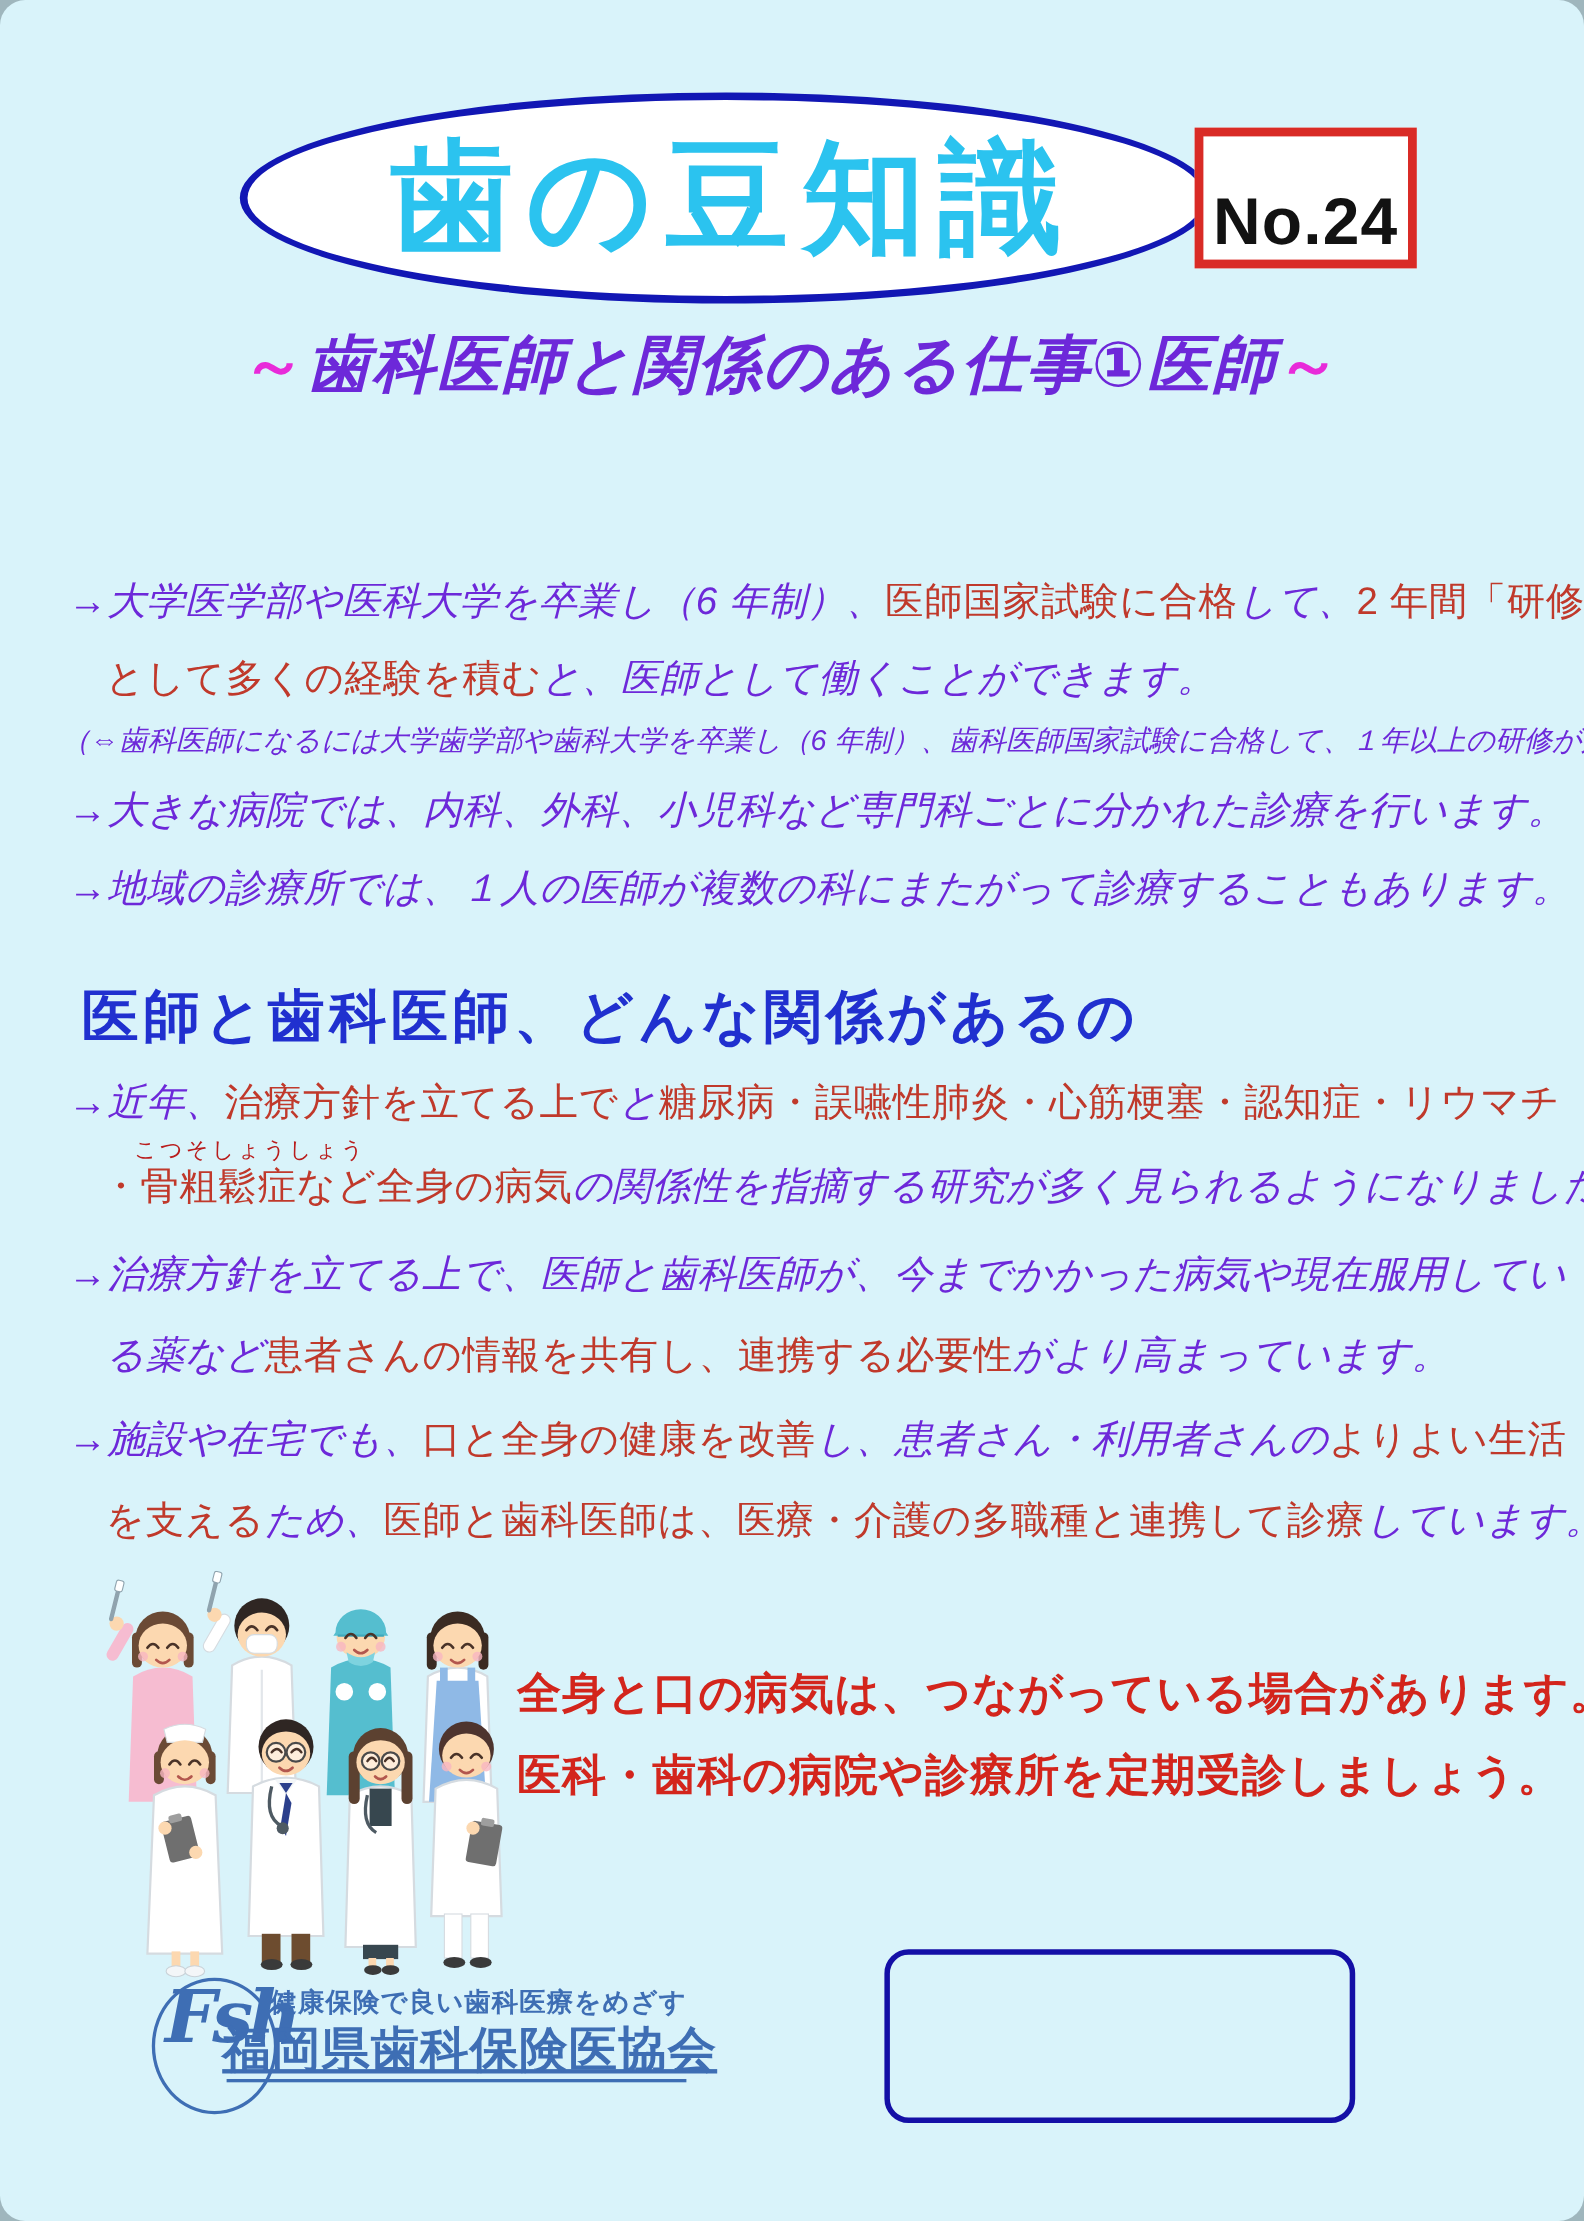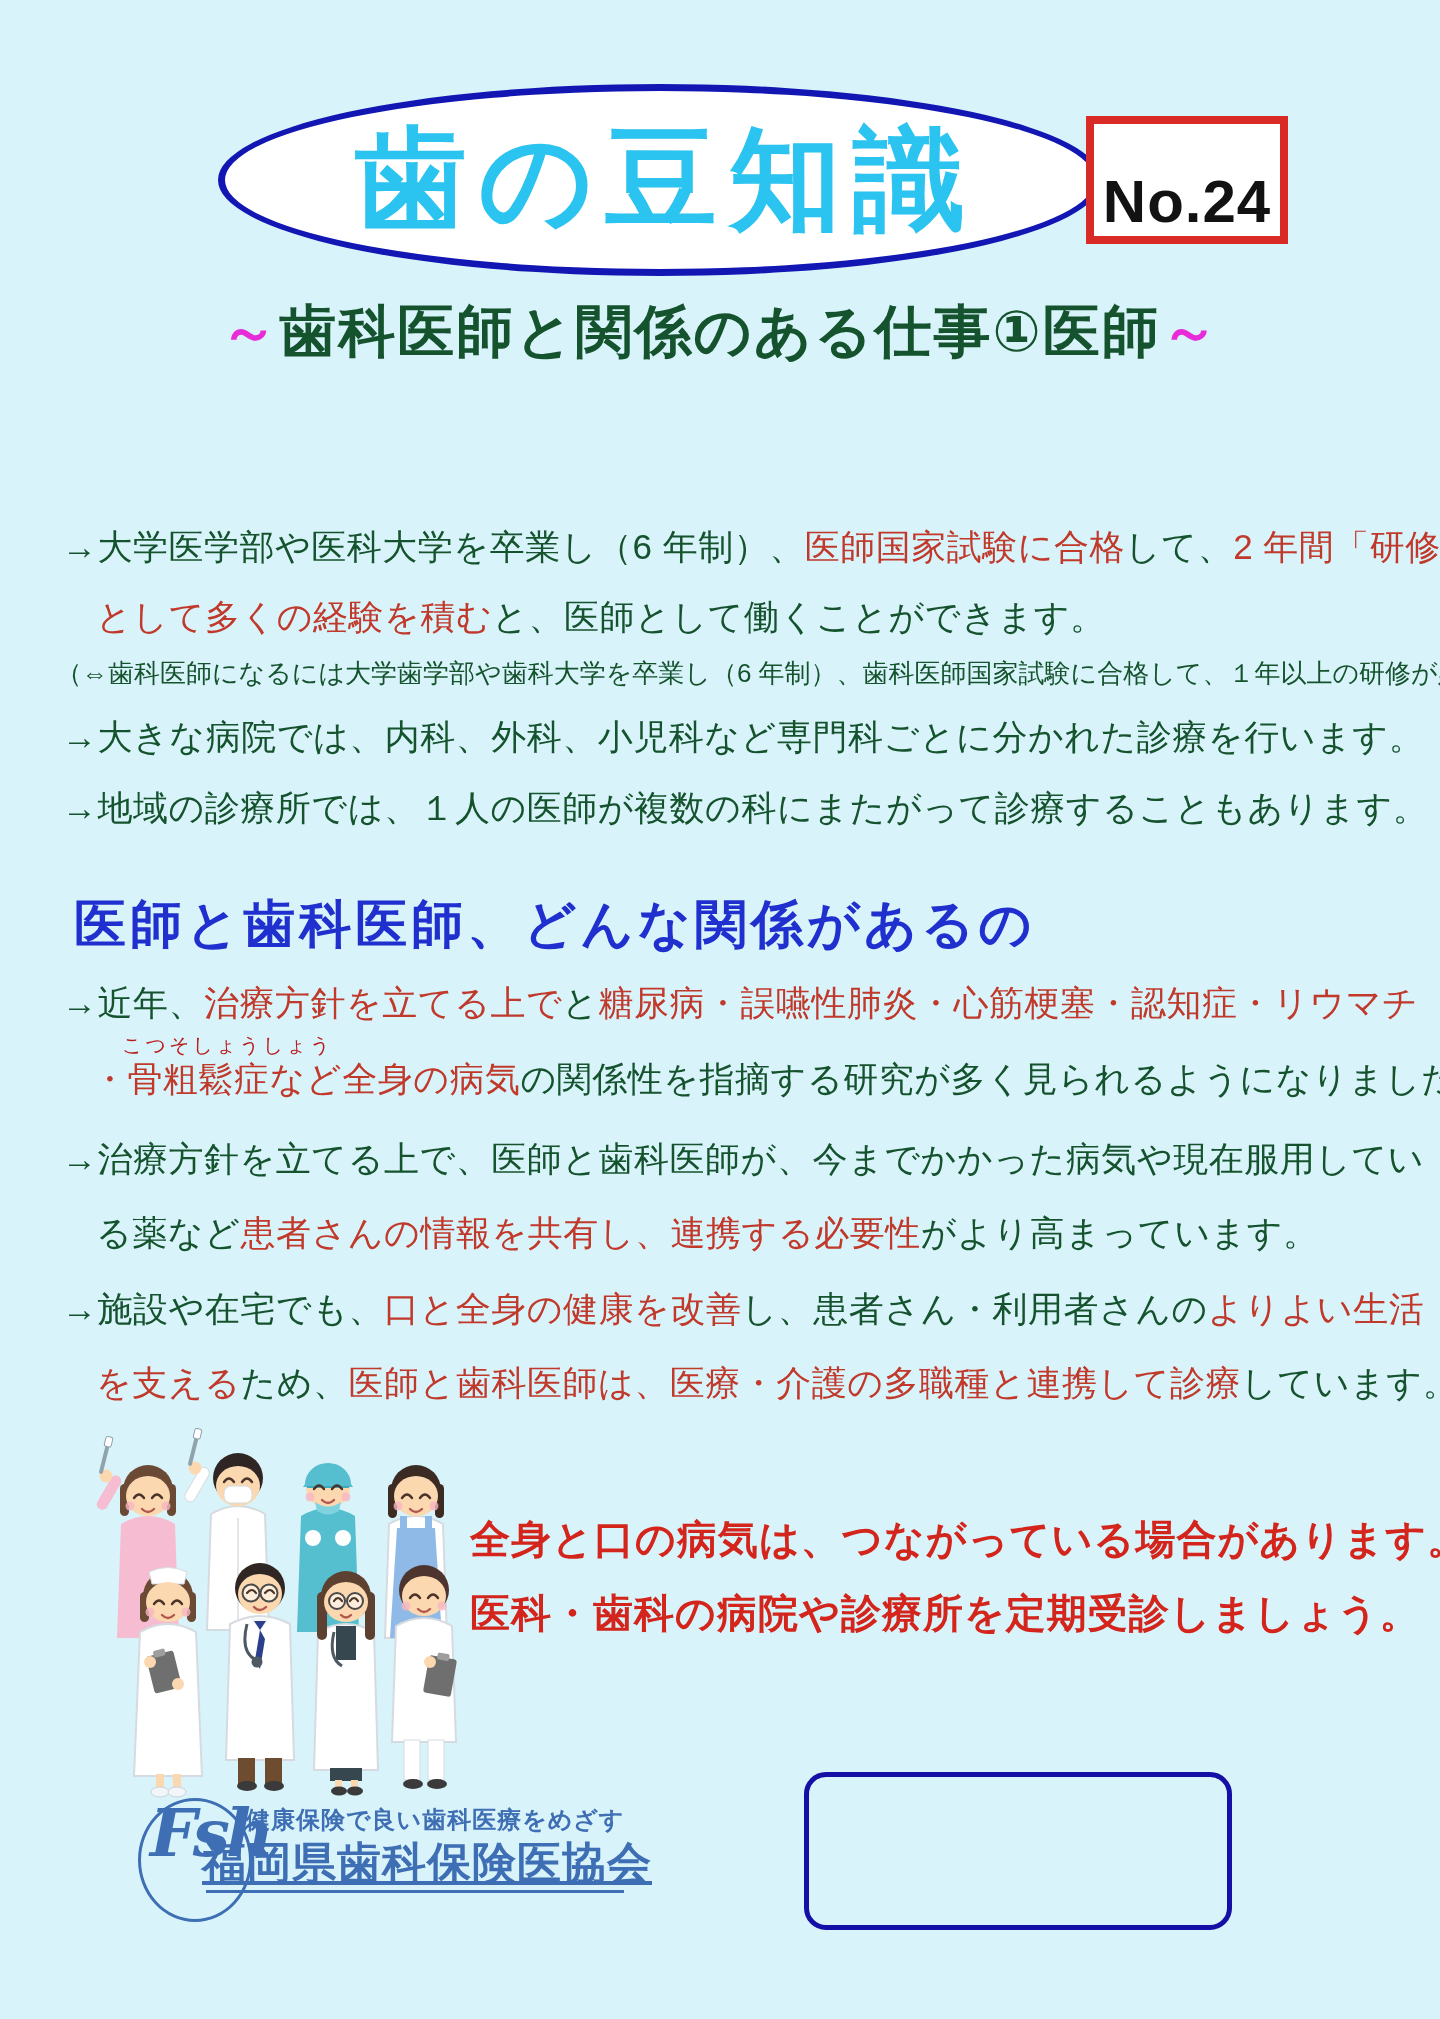--- a/index.html
+++ b/index.html
@@ -1,20 +1,21 @@
 <!DOCTYPE html>
 <html><head>
 <meta charset="utf-8">
 <style>
   html,body{margin:0;padding:0;background:#9fb6bd;}
   #page{
     position:relative;width:1440px;height:2019px;margin:0 auto;
     background:#D9F3FA;overflow:hidden;
     font-family:"Liberation Sans","DejaVu Sans",sans-serif;
     color:#1A1A1A;
+    border-radius:23px;
   }
   
   .oval{
     position:absolute;left:218px;top:84px;width:870px;height:178px;
     background:#FFFFFF;border:7px solid #1217B4;border-radius:50%;
     display:flex;align-items:center;justify-content:center;
   }
   .title{
     font-size:112px;font-weight:900;color:#2BC3EF;letter-spacing:12px;
     line-height:1;white-space:nowrap;padding-left:12px;
@@ -39,21 +40,21 @@
   .l{
     position:absolute;left:62px;font-size:35px;letter-spacing:0.5px;
     white-space:nowrap;line-height:1.2;
   }
   .indent{left:96px;}
   .note{font-size:26px;left:56px;letter-spacing:0;}
   .ruby{
     position:absolute;left:122px;font-size:20px;letter-spacing:3px;
     color:#b91c1c;white-space:nowrap;
   }
-  .seg-black{color:#14532d;}
+  .seg-black{color:#6d28d9;font-style:italic;}
   .seg-red{color:#C0392B;}
   .seg-magenta{color:#E82BD9;}
   
   .slogan{
     position:absolute;left:470px;font-size:40px;font-weight:900;
     color:#D3251C;letter-spacing:1px;white-space:nowrap;
   }
   
   .logo-circle{
     position:absolute;left:138px;top:1798px;width:108px;height:118px;

